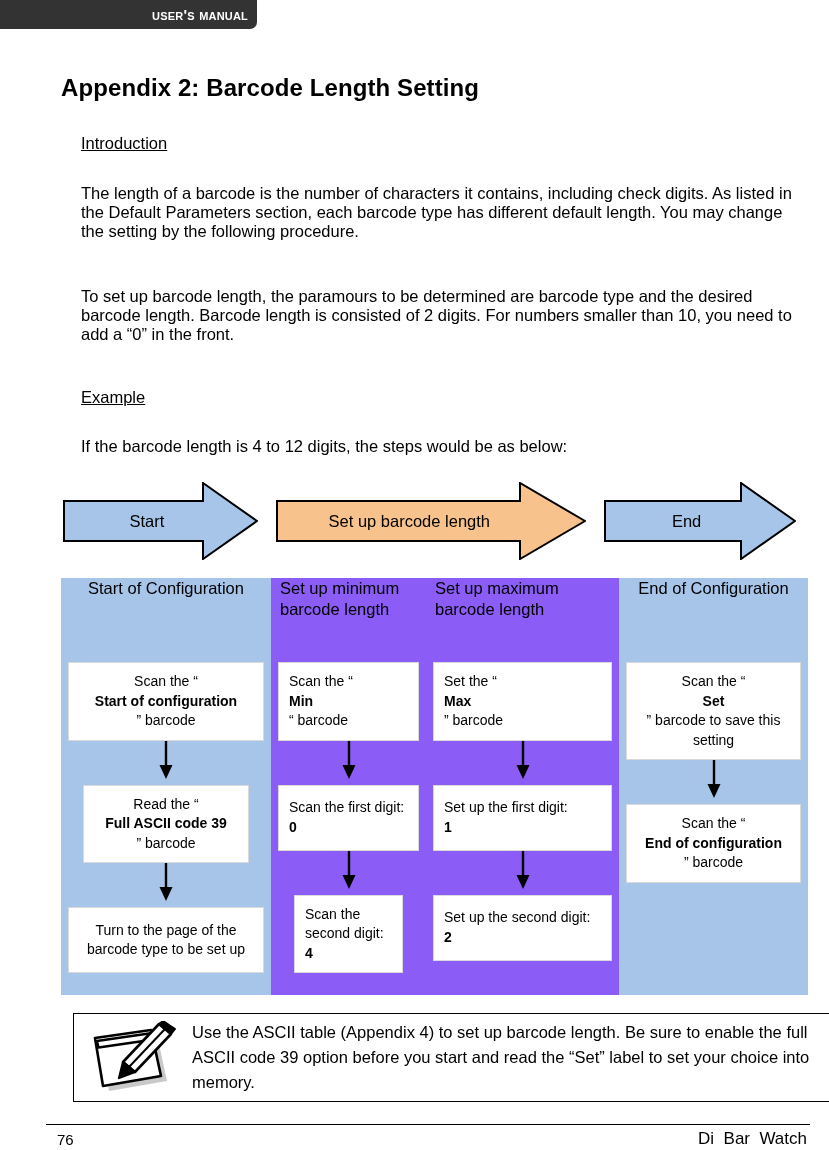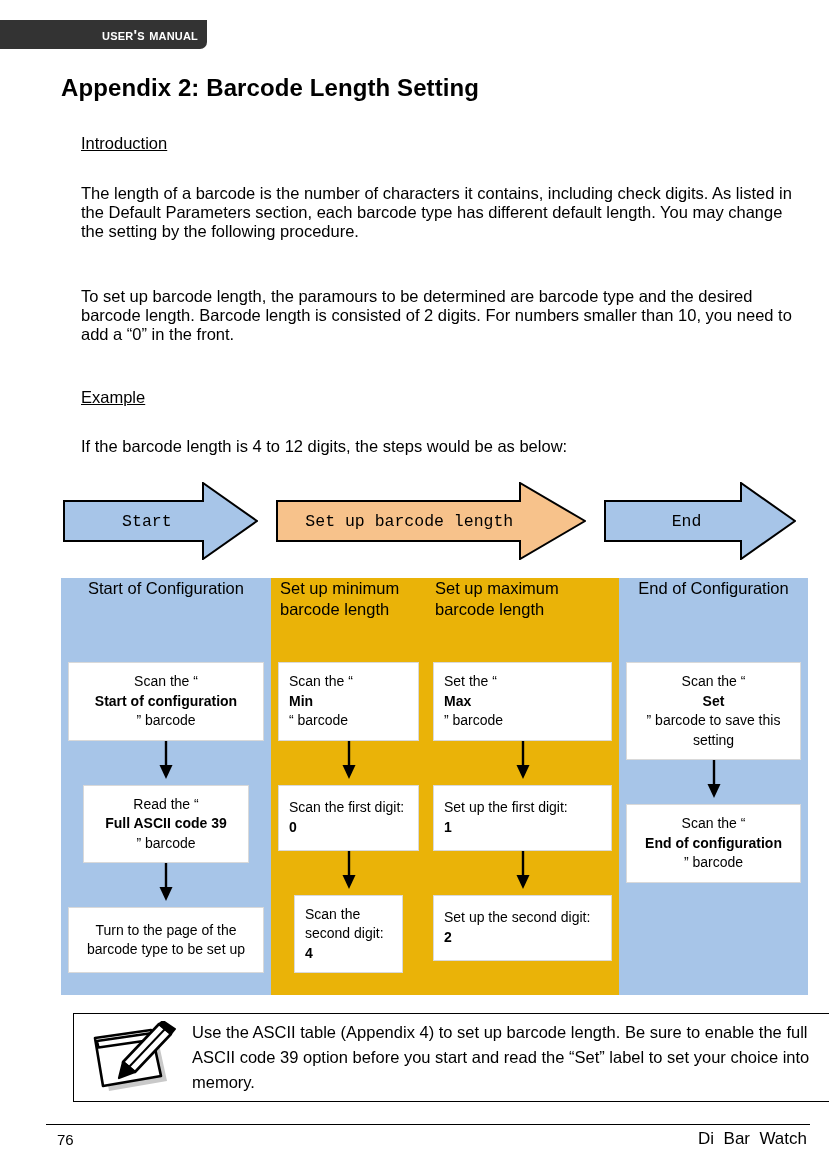--- a/index.html
+++ b/index.html
@@ -14,26 +14,25 @@
     font-family: "Liberation Sans", sans-serif;
     color: #000000;
     overflow: hidden;
   }
 
   
   .header-band {
     position: absolute;
     left: 0;
     top: 0;
-    width: 207px;
+    width: 257px;
     height: 29px;
     background: #333333;
     border-bottom-right-radius: 7px;
     box-sizing: border-box;
-    margin-top: 20px;
   }
   .header-title {
     position: absolute;
     right: 9px;
     top: 6px;
     color: #ffffff;
     font-size: 15px;
     font-weight: bold;
     letter-spacing: 0.2px;
     white-space: nowrap;
@@ -73,21 +72,20 @@
   #example-head      { left: 81px; top: 388px; }
   #example-para      { left: 81px; top: 437px; width: 740px; }
 
   
   .arrow-band {
     position: absolute;
     left: 0;
     top: 482px;
     width: 829px;
     height: 80px;
-    font-family: Liberation Mono, monospace;
   }
   .block-arrow {
     position: absolute;
     top: 0;
     height: 78px;
     display: flex;
     align-items: center;
     justify-content: center;
   }
   .block-arrow svg {
@@ -115,21 +113,21 @@
     width: 747px;
     border-collapse: collapse;
     table-layout: fixed;
   }
   .flow-table td {
     vertical-align: top;
     padding: 0;
     border: none;
   }
   .col-blue  { background: #A7C5E8; }
-  .col-orange{ background: #eab308; }
+  .col-orange{ background: #8b5cf6; }
 
   .hdr-cell {
     height: 58px;
     font-size: 16.5px;
     line-height: 21px;
     border-bottom: 1.5px solid #1b2a3d;
     vertical-align: middle;
     box-sizing: border-box;
   }
   .hdr-cell .hdr-txt { display: block; padding: 0 9px; }

